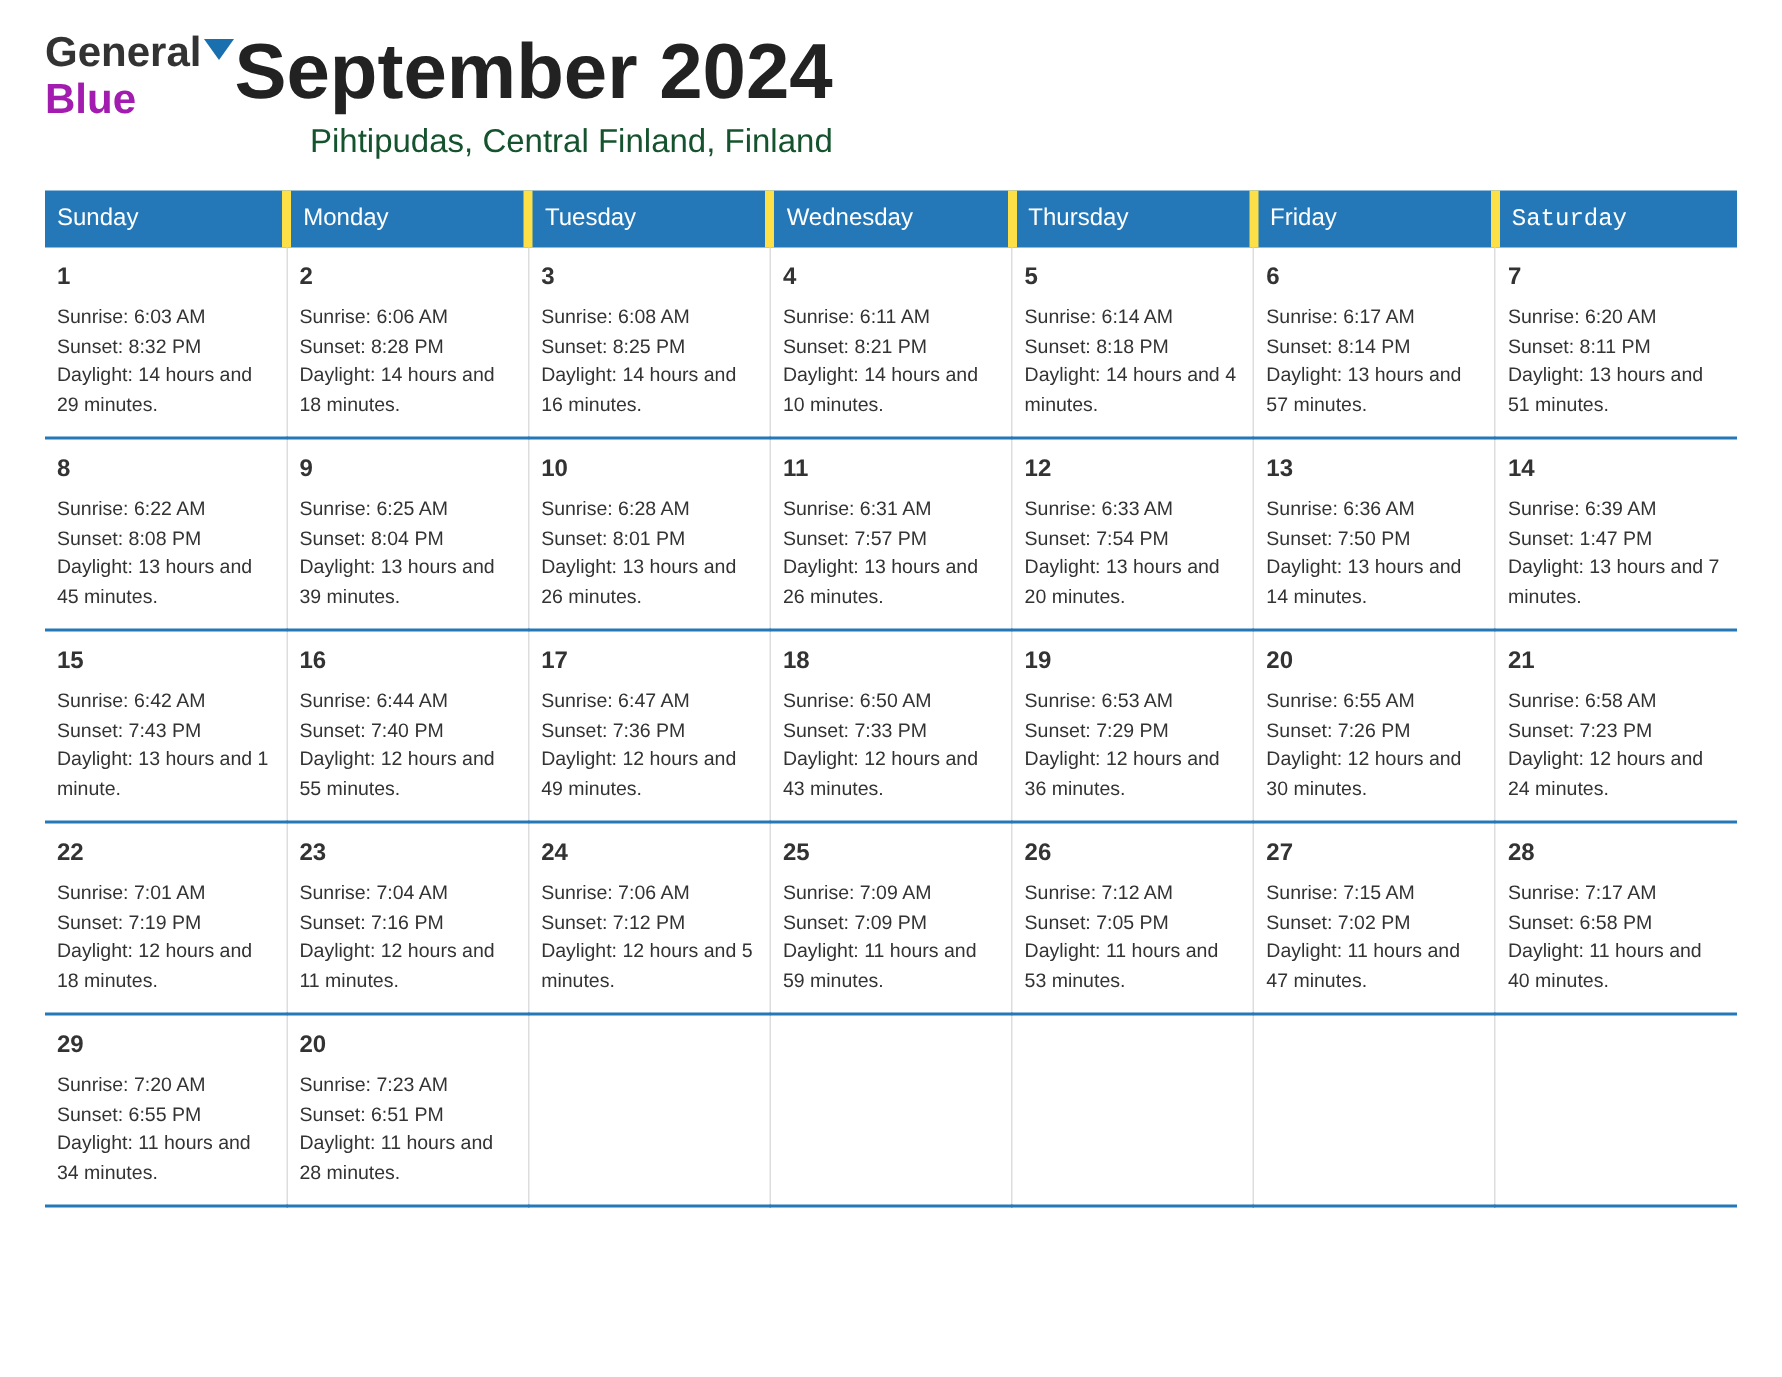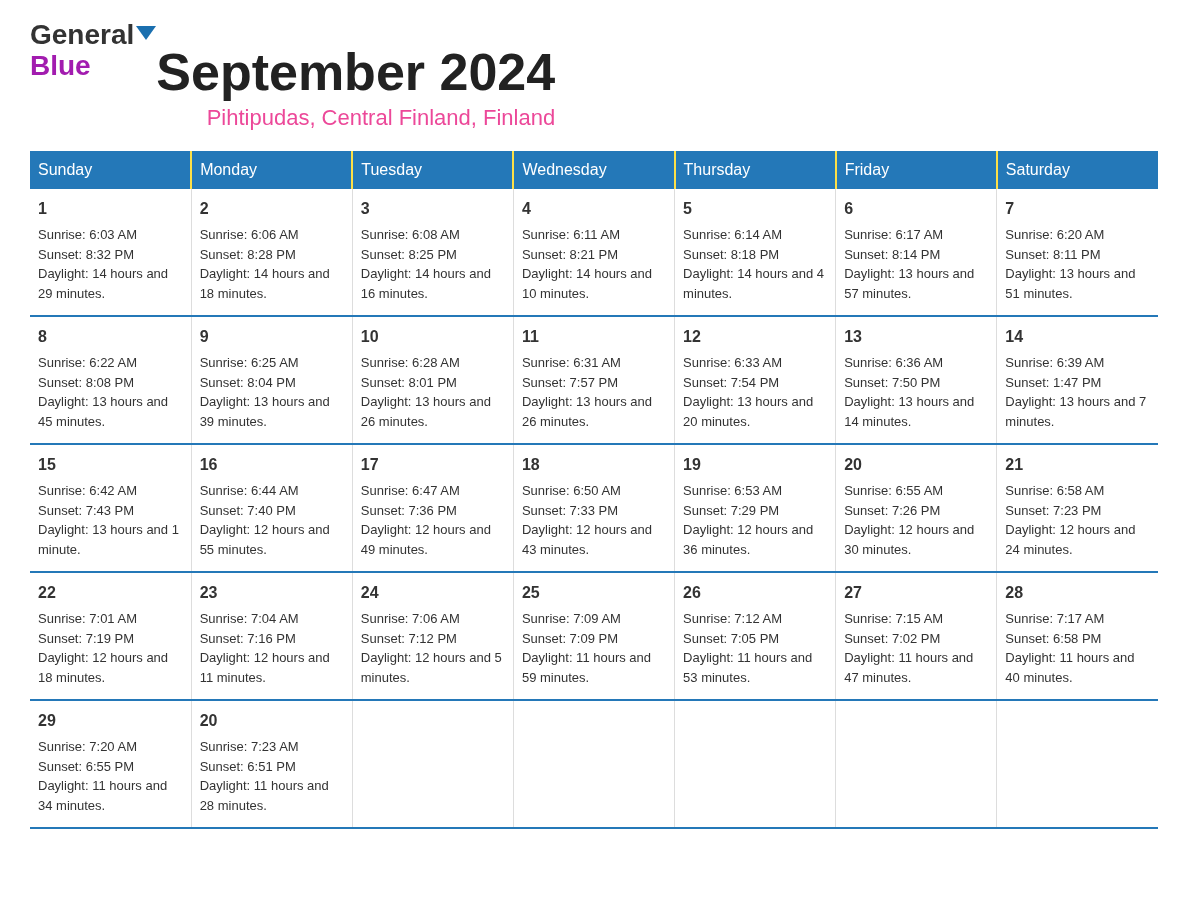--- a/index.html
+++ b/index.html
@@ -38,51 +38,51 @@
       border-left: 10px solid transparent;
       border-right: 10px solid transparent;
       border-top: 14px solid #1a6faf;
       margin-left: 2px;
       vertical-align: middle;
       position: relative;
       top: -4px;
     }
     .title-block {
       text-align: right;
-      margin-top: 24px;
     }
     .month-title {
       font-size: 52px;
       font-weight: bold;
       color: #222;
       line-height: 1.1;
     }
     .location {
       font-size: 22px;
-      color: #ec4899;
+      color: #14532d;
       margin-top: 4px;
     }
     table {
       width: 100%;
       border-collapse: collapse;
       table-layout: fixed;
     }
     thead tr {
       background: #2478b8;
       color: #fff;
     }
     thead th {
       padding: 10px 8px;
       font-size: 16px;
       font-weight: normal;
       text-align: left;
-      border-right: 2px solid #fde047;
+      border-right: 6px solid #fde047;
     }
     thead th:last-child {
       border-right: none;
+      font-family: Liberation Mono, monospace;
     }
     tbody tr {
       vertical-align: top;
       border-bottom: 2px solid #2478b8;
     }
     tbody td {
       padding: 8px 8px 12px 8px;
       font-size: 13px;
       line-height: 1.5;
       border-right: 1px solid #ddd;

